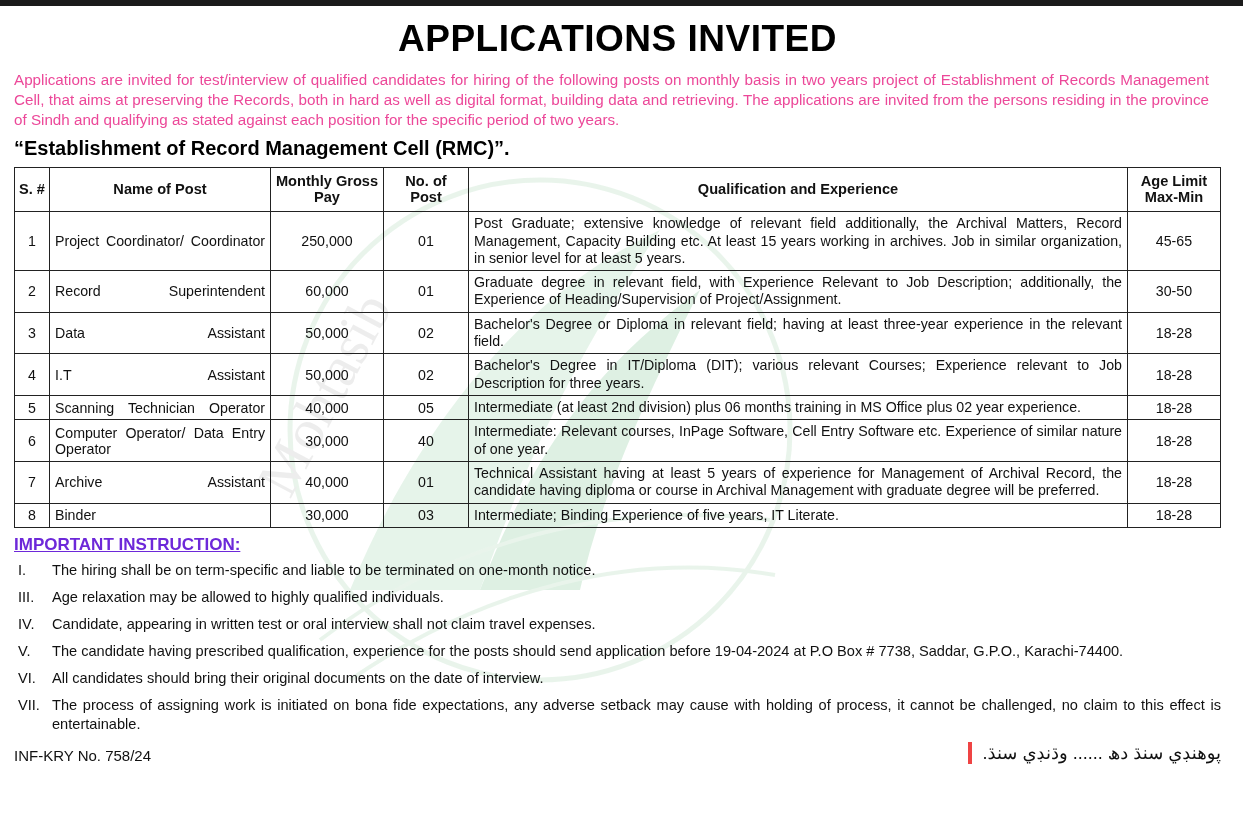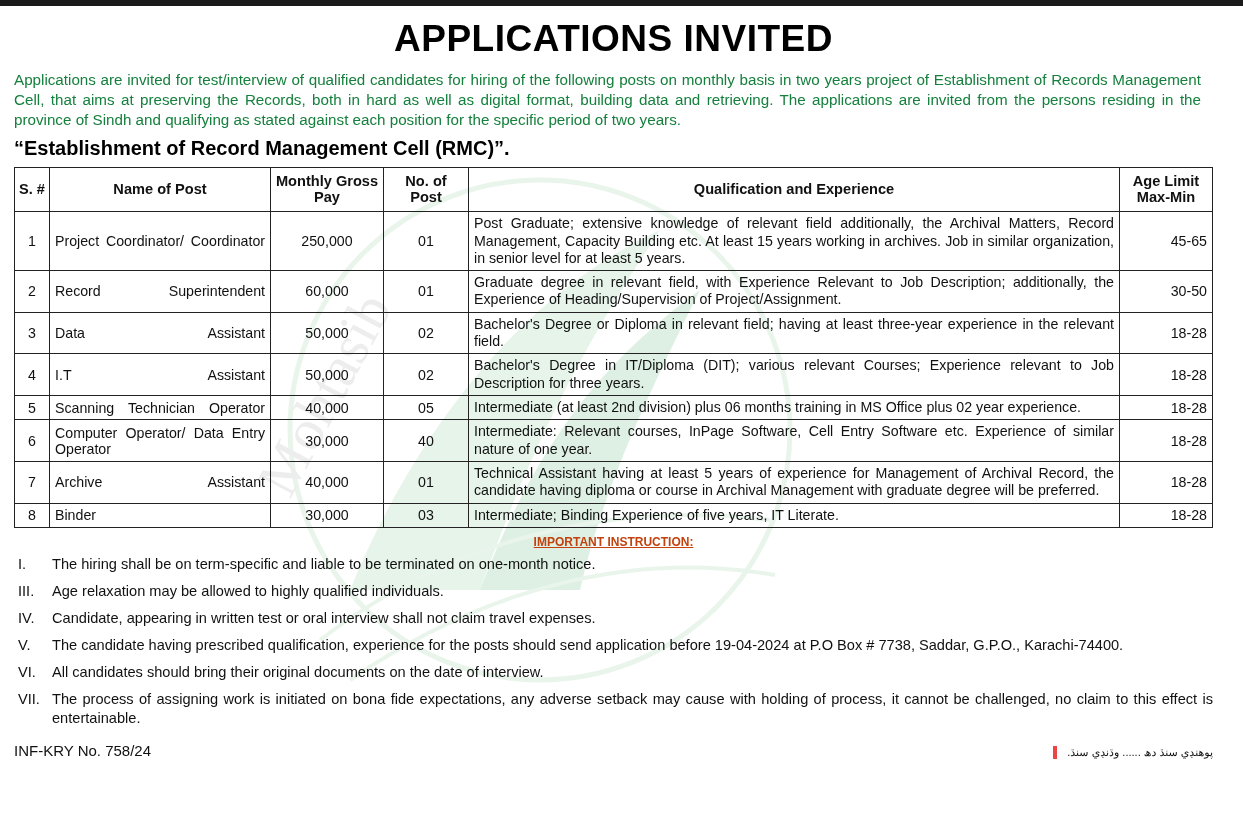--- a/index.html
+++ b/index.html
@@ -33,35 +33,35 @@
     top: 120px;
     width: 620px;
     height: 620px;
     pointer-events: none;
     opacity: 0.45;
     z-index: 0;
   }
   .content {
     position: relative;
     z-index: 2;
-    padding: 14px 30px 0 14px;
+    padding: 14px 22px 0 14px;
   }
   .title {
     text-align: center;
     font-size: 37px;
     font-weight: bold;
     letter-spacing: 0.5px;
     margin: 4px 0 10px 0;
     color: #000;
   }
   .intro {
     font-size: 15.2px;
     line-height: 1.33;
     text-align: justify;
-    color: #15803d;
+    color: #ec4899;
     margin: 0 12px 6px 0;
   }
   .subhead {
     font-size: 20px;
     font-weight: bold;
     margin: 4px 0 7px 0;
     color: #000;
   }
   table.jobs {
     border-collapse: collapse;
@@ -80,33 +80,32 @@
     font-weight: bold;
     font-size: 14.6px;
     padding: 5px 4px;
     line-height: 1.15;
   }
   td.c-sn { text-align: center; width: 26px; }
   td.c-post { width: 212px; text-align: justify; text-align-last: justify; }
   td.c-pay { text-align: center; width: 104px; }
   td.c-no  { text-align: center; width: 76px; }
   td.c-qual { text-align: justify; line-height: 1.22; }
-  td.c-age { text-align: right; width: 84px; }
+  td.c-age { text-align: center; width: 84px; }
   th.h-sn { width: 26px; }
   th.h-post { width: 212px; }
   th.h-pay { width: 104px; }
   th.h-no { width: 76px; }
   th.h-age { width: 84px; }
   .instr-head {
-    font-size: 12px;
+    font-size: 17px;
     font-weight: bold;
     text-decoration: underline;
     margin: 7px 0 6px 0;
-    color: #c2410c;
-    text-align: center;
+    color: #6d28d9;
   }
   .instr-list {
     font-size: 14.6px;
     line-height: 1.3;
   }
   .instr-row {
     display: flex;
     margin-bottom: 8px;
   }
   .instr-num {
@@ -116,28 +115,28 @@
     box-sizing: border-box;
   }
   .instr-text {
     flex: 1 1 auto;
     text-align: justify;
   }
   .footer {
     display: flex;
     justify-content: space-between;
     align-items: flex-end;
-    margin-top: 14px;
+    margin-top: 8px;
   }
   .inf {
     font-size: 15px;
     color: #111;
   }
   .sindhi {
-    font-size: 11px;
+    font-size: 18px;
     color: #111;
     border-left: 4px solid #ef4444;
     padding-left: 10px;
     direction: rtl;
     white-space: nowrap;
   }
 </style>
 </head>
 <body>
 

